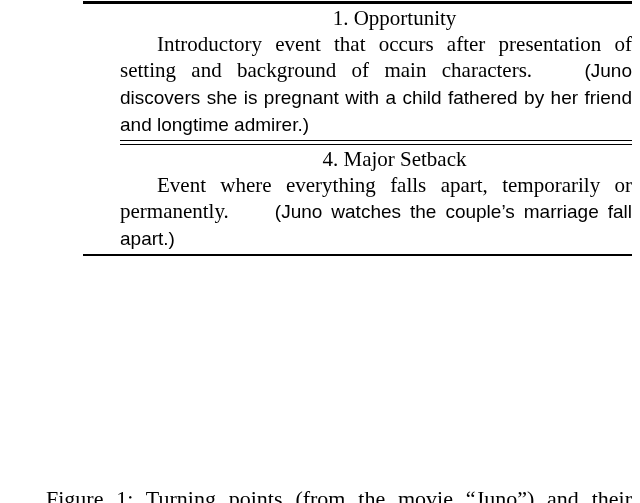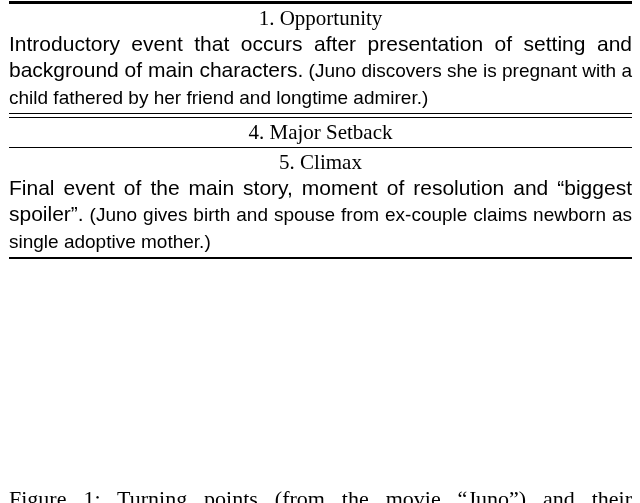--- a/index.html
+++ b/index.html
@@ -1,15 +1,15 @@
 <!DOCTYPE html>
 <html><head>
 <meta charset="utf-8">
 <style>
-  * { box-sizing: border-box; }
+  * { box-sizing: border-box; margin-left: 37px; }
   html, body { margin: 0; padding: 0; }
   body {
     width: 640px;
     height: 503px;
     background: #ffffff;
     overflow: hidden;
     position: relative;
     font-family: "Liberation Serif", serif;
     color: #000000;
   }
@@ -35,21 +35,21 @@
     line-height: 26px;
     white-space: nowrap;
   }
   .tp-body {
     margin: 0;
     text-align: justify;
     font-size: 21px;
     line-height: 26px;
   }
   .tp-def {
-    font-family: Liberation Sans, sans-serif;
+    font-family: Liberation Serif, serif;
   }
   .tp-ex {
     font-family: "Liberation Sans", sans-serif;
     font-size: 19px;
   }
   .caption {
     position: absolute;
     top: 486px;
     left: 9px;
     right: 8px;
@@ -71,23 +71,20 @@
       <div class="tp-title">1. Opportunity</div>
       <p class="tp-body"><span class="tp-def">Introductory event that occurs after presentation of setting and background of main characters.</span> <span class="tp-ex">(Juno discovers she is pregnant with a child fathered by her friend and longtime admirer.)</span></p>
     </section>
 
     <section class="tp-section">
     </section>
 
 
     <section class="tp-section">
       <div class="tp-title">4. Major Setback</div>
+      <p class="tp-body"><span class="tp-def">Event where everything falls apart, temporarily or permanently.</span> <span class="tp-ex">(Juno watches the couple’s marriage fall apart.)</span></p>
     </section>
 
-    <section class="tp-section">
-      <div class="tp-title">5. Climax</div>
-      <p class="tp-body"><span class="tp-def">Final event of the main story, moment of resolution and “biggest spoiler”.</span> <span class="tp-ex">(Juno gives birth and spouse from ex-couple claims newborn as single adoptive mother.)</span></p>
-    </section>
 
   </div>
 </div>
 
 <div class="caption">Figure 1: Turning points (from the movie “Juno”) and their</div>
 
 </body></html>

